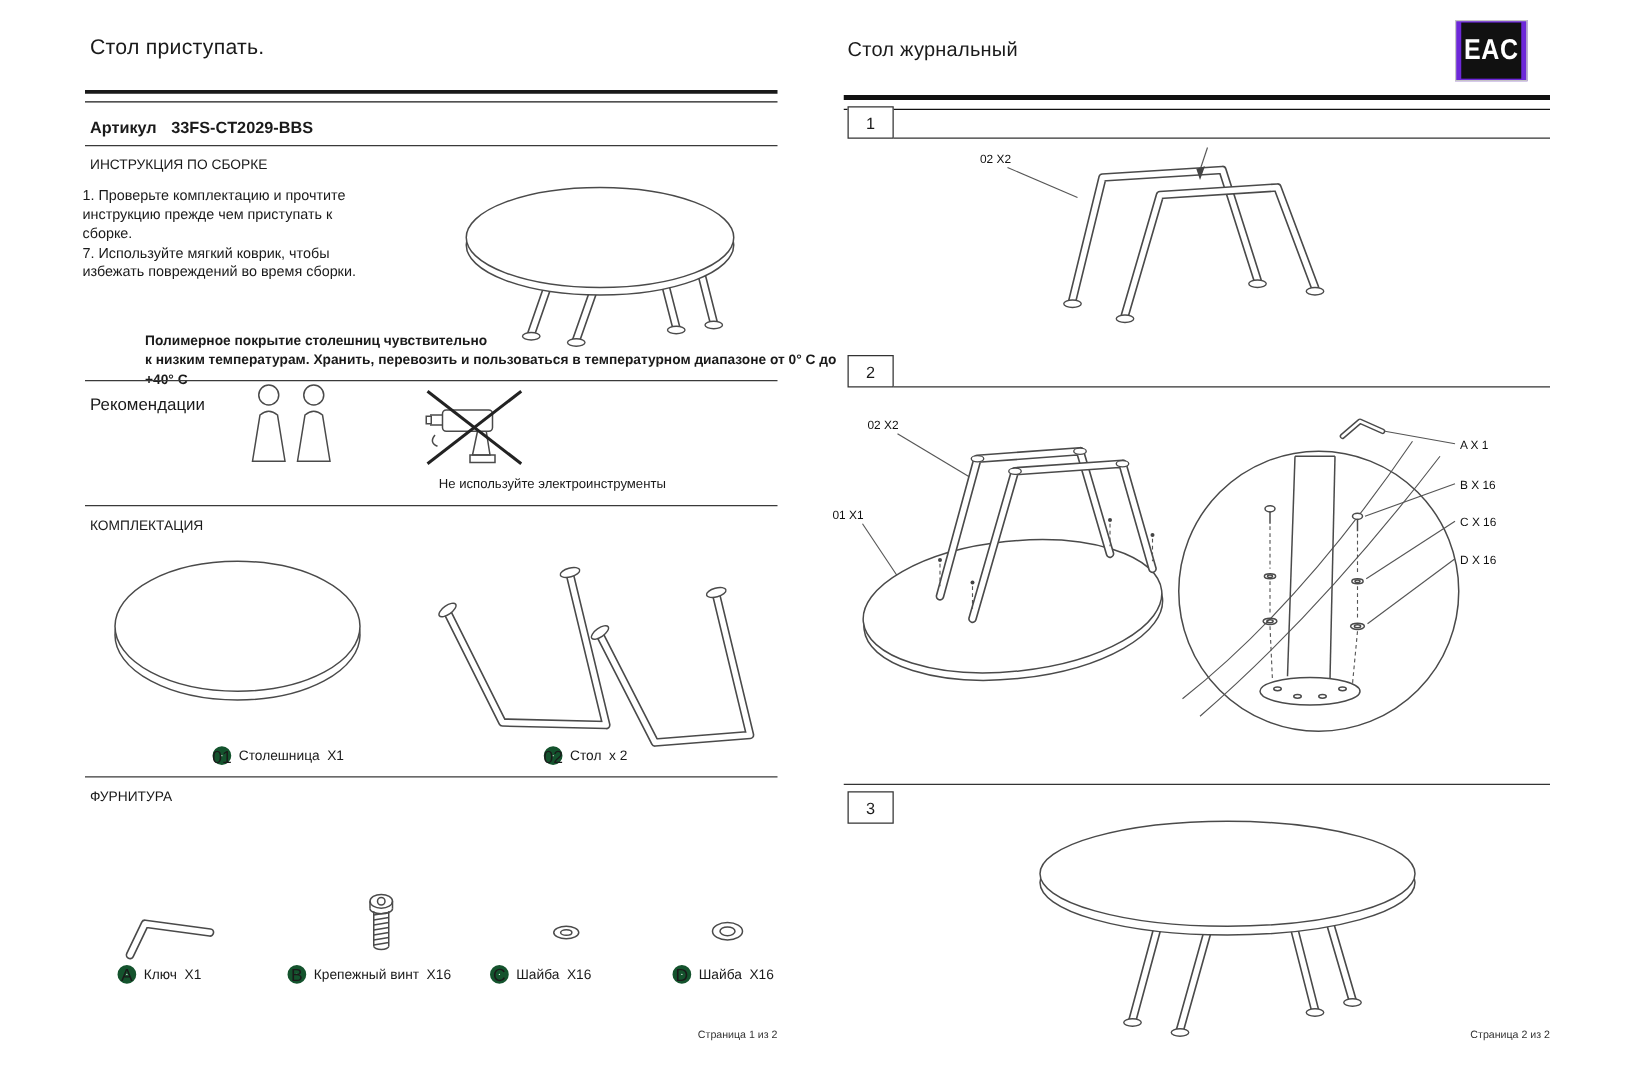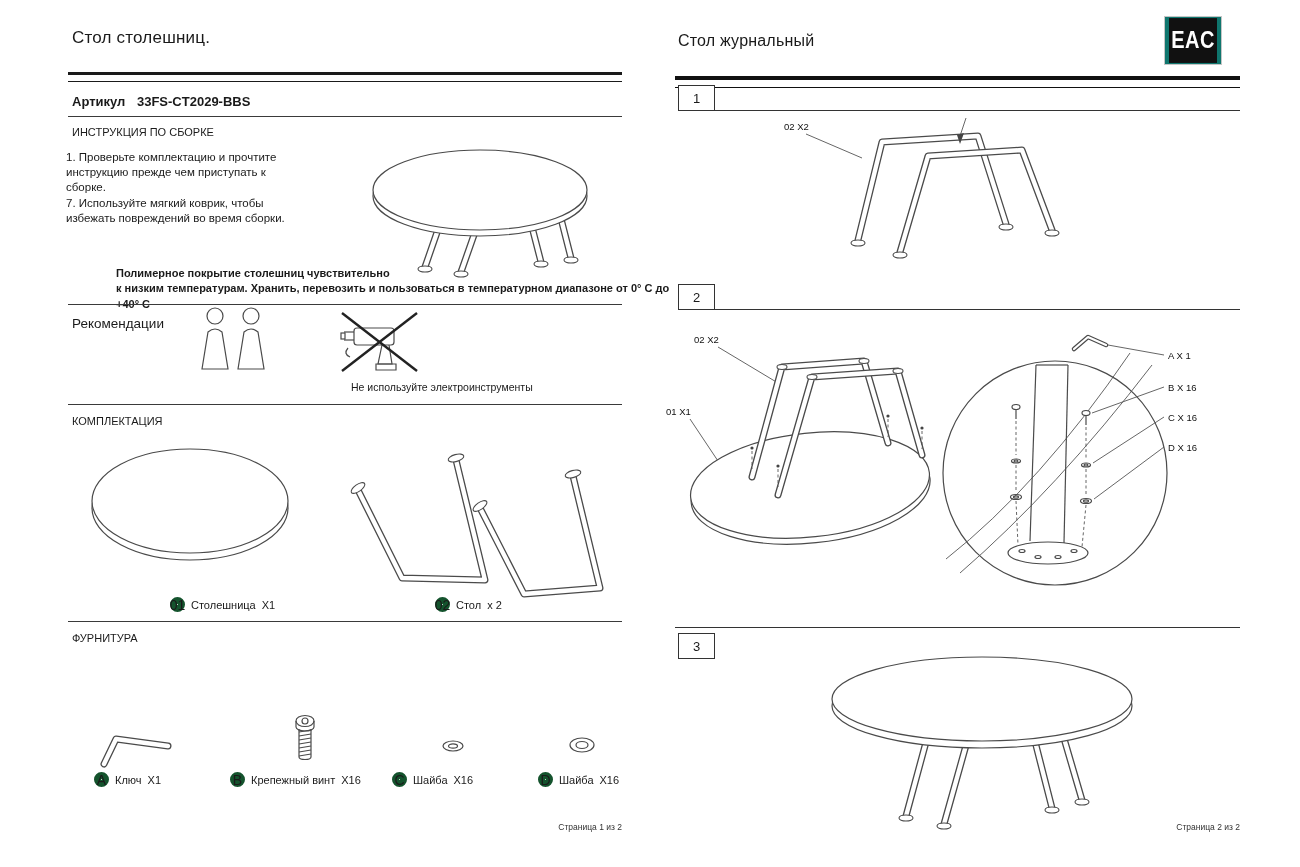--- a/index.html
+++ b/index.html
@@ -17,21 +17,21 @@
   .warn{font-size:11px;font-weight:700;line-height:1.4;white-space:pre-line;margin-left:48px;}
   .rec-title{font-size:13.5px;}
   .caption{font-size:10.5px;}
   .circ{display:inline-flex;width:15px;height:15px;border:7px solid #14532d;border-radius:50%;
         font-size:14px;align-items:center;justify-content:center;flex:0 0 auto;box-sizing:border-box;}
   .lblrow{display:flex;gap:6px;align-items:center;font-size:11px;}
   .stepbox{width:37px;height:26px;border:1.5px solid #333;display:flex;align-items:center;
            justify-content:center;font-size:13px;background:#fff;box-sizing:border-box;}
   .stepline{border-top:1.5px solid #333;height:0;}
   .footer{font-size:8.5px;color:#333;width:110px;text-align:right;}
-  .eac-box{width:58px;height:49px;border:1px solid #c5c5c5;background:#0f766e;display:flex;
+  .eac-box{width:58px;height:49px;border:1px solid #c5c5c5;background:#6d28d9;display:flex;
            align-items:center;justify-content:center;box-sizing:border-box;}
   .eac-inner{width:48px;height:39px;background:#111;color:#fff;display:flex;align-items:center;
              justify-content:center;font-weight:700;font-size:20px;letter-spacing:.5px;
              transform:scaleY(1.15);}
   svg{overflow:visible;}
   svg text{font-family:"Liberation Sans",sans-serif;fill:#111;}
   .line{fill:none;stroke:#4a4a4a;stroke-width:1.2;}
   .thin{fill:none;stroke:#555;stroke-width:.9;}
   .dash{fill:none;stroke:#555;stroke-width:.9;stroke-dasharray:3 2.5;}
   .tube-o{fill:none;stroke:#4a4a4a;stroke-width:7;stroke-linejoin:round;stroke-linecap:round;}
@@ -39,21 +39,21 @@
   .tube-o-s{fill:none;stroke:#4a4a4a;stroke-width:4.5;stroke-linejoin:round;stroke-linecap:round;}
   .tube-i-s{fill:none;stroke:#fff;stroke-width:2.2;stroke-linejoin:round;stroke-linecap:round;}
   .foot{fill:#fff;stroke:#4a4a4a;stroke-width:1.1;}
   .white-fill{fill:#fff;stroke:#4a4a4a;stroke-width:1.2;}
 </style>
 </head>
 <body>
 
 <div class="page">
 
-  <div class="abs title1" style="left:72px;top:28px;">Стол столешниц.</div>
+  <div class="abs title1" style="left:72px;top:28px;">Стол приступать.</div>
   <div class="abs rule-double" style="left:68px;top:72px;width:554px;"></div>
 
   <div class="abs article" style="left:72px;top:94px;">
     <span style="font-weight:600;">Артикул</span>
     <b style="margin-left:8px;">33FS-CT2029-BBS</b>
   </div>
   <div class="abs rule" style="left:68px;top:116px;width:554px;"></div>
 
   <div class="abs h-small" style="left:72px;top:126px;">ИНСТРУКЦИЯ ПО СБОРКЕ</div>
   <div class="abs bodytext" style="left:66px;top:150px;width:230px;">1. Проверьте комплектацию и прочтите

